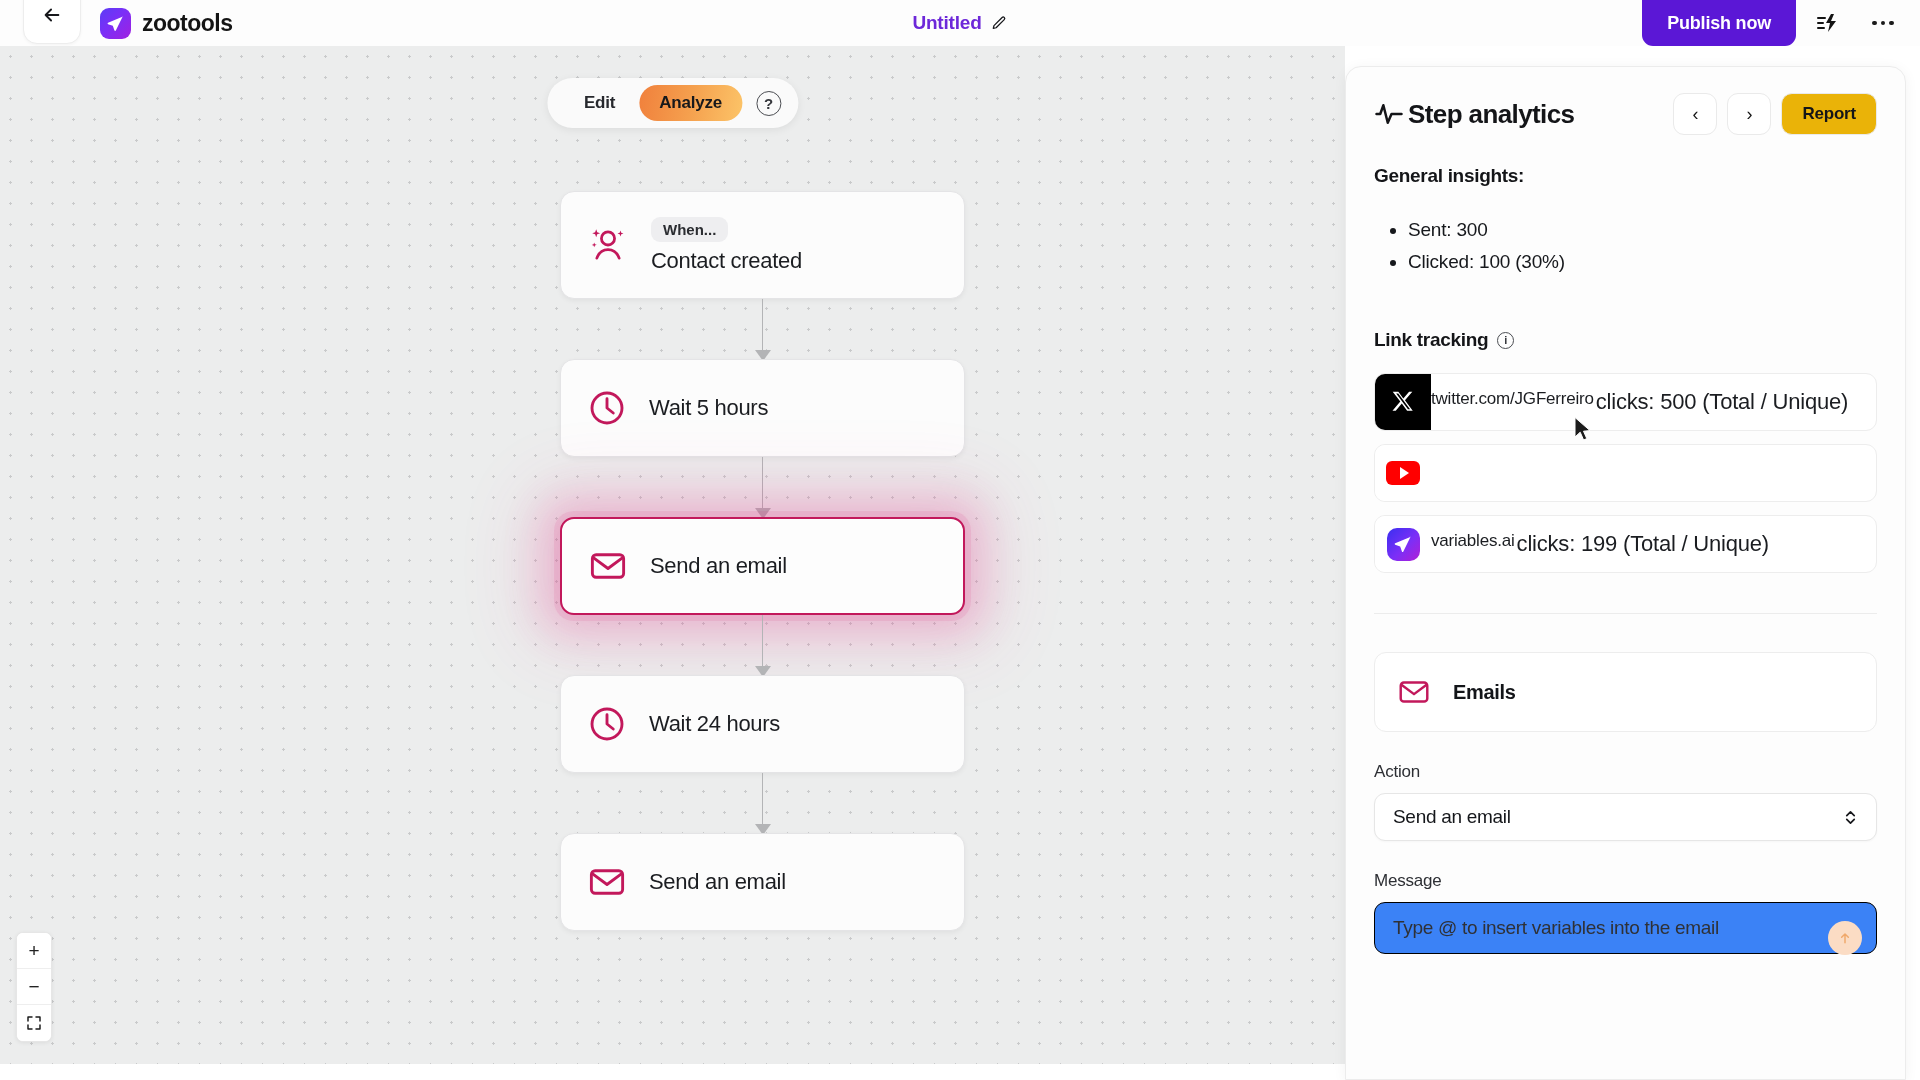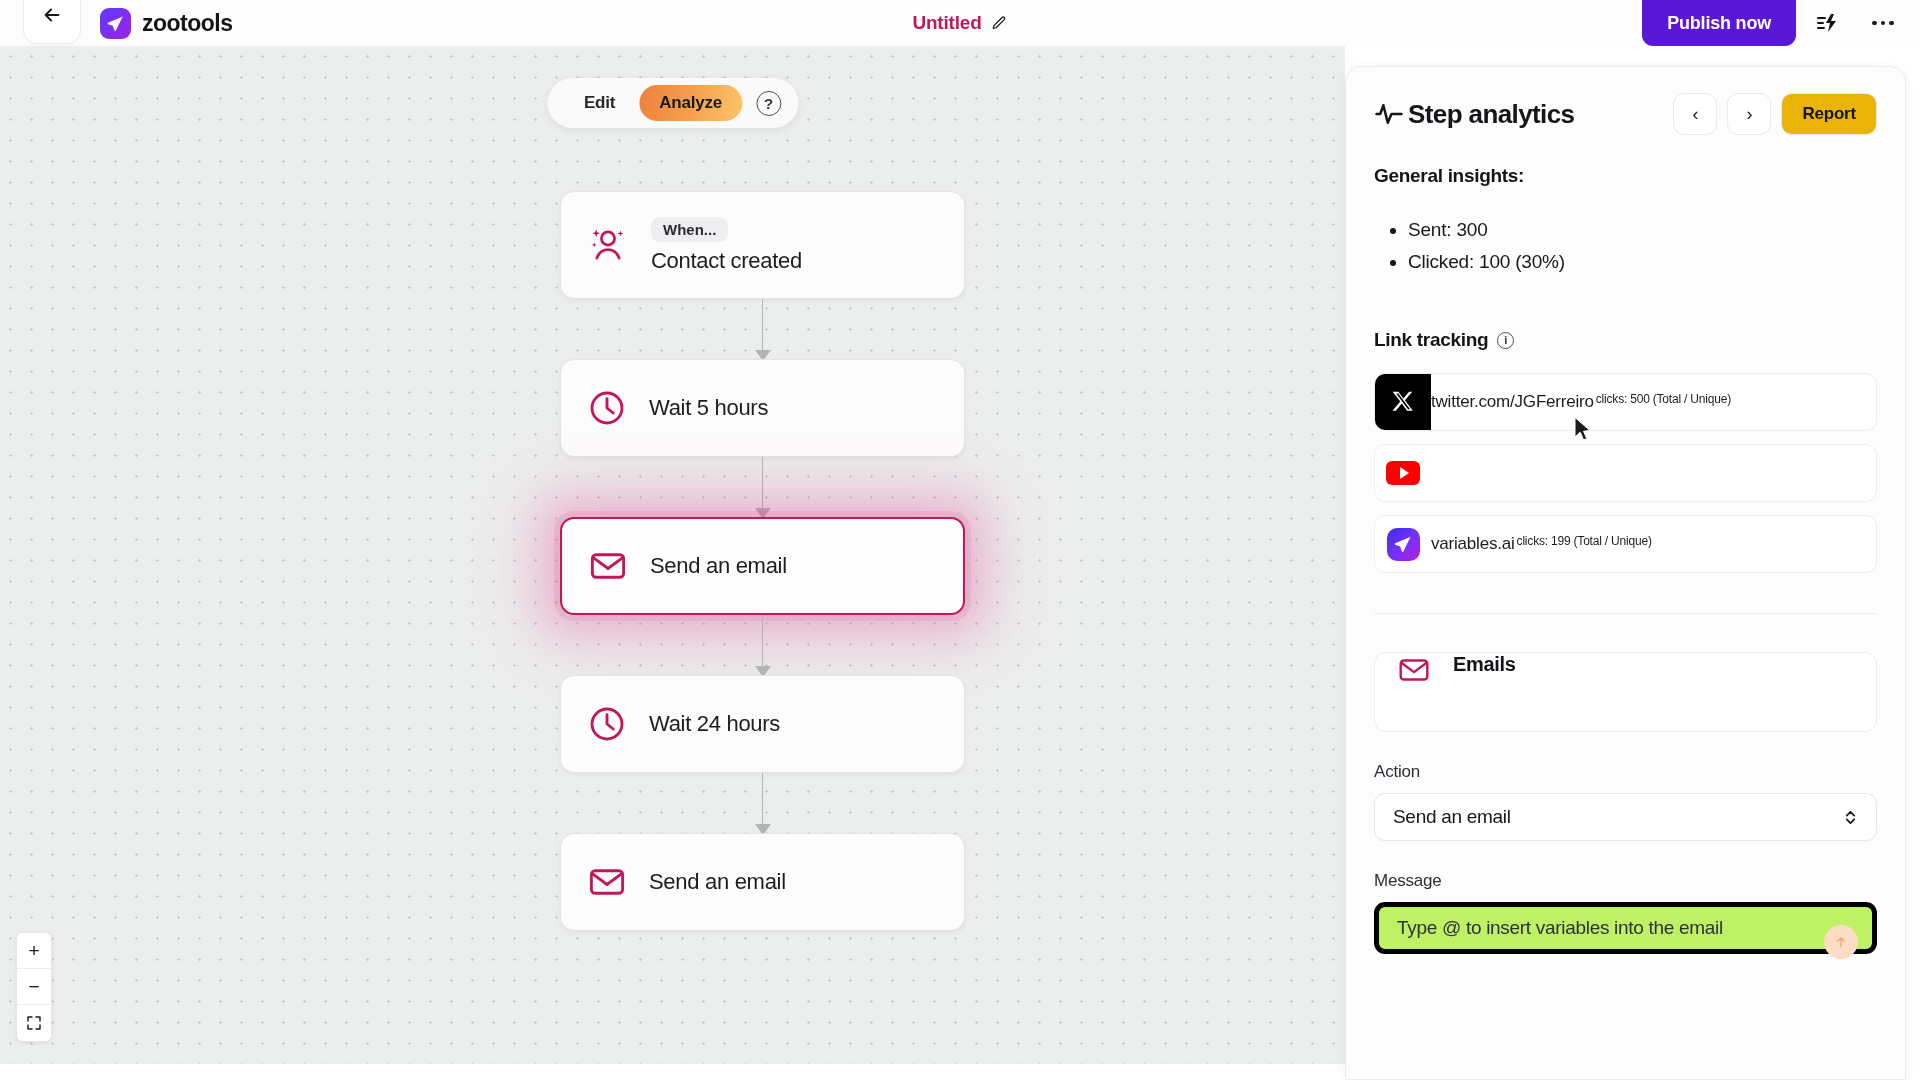--- a/index.html
+++ b/index.html
@@ -28,21 +28,21 @@
   .brand-logo {
     width: 31px; height: 31px; border-radius: 9px;
     background: linear-gradient(135deg, #5b3df5 0%, #7b2ff7 45%, #a020e0 100%);
     display: flex; align-items: center; justify-content: center;
   }
   .brand-name { font-size: 23px; font-weight: 700; letter-spacing: -.5px; color: #141414; }
   .doc-title {
     position: absolute; left: 50%; transform: translateX(-50%);
     display: flex; align-items: center; gap: 9px;
   }
-  .doc-title-text { font-size: 19px; font-weight: 700; color: #be185d; letter-spacing: -.2px; }
+  .doc-title-text { font-size: 19px; font-weight: 700; color: #6d28d9; letter-spacing: -.2px; }
   .publish-btn {
     position: absolute; right: 124px; top: 0;
     height: 46px; padding: 0 25px; border: none;
     background: #5b17d6; color: #ffffff;
     font-family: inherit; font-size: 18px; font-weight: 700; letter-spacing: -.2px;
     border-radius: 0 0 11px 11px; cursor: pointer;
     display: flex; align-items: center; margin-left: 40px;
   }
   .icon-btn {
     position: absolute; top: 4px; width: 38px; height: 38px;
@@ -186,42 +186,42 @@
     content: ""; width: 0; height: 0; margin-left: 2px;
     border-left: 9px solid #ffffff; border-top: 6px solid transparent; border-bottom: 6px solid transparent;
   }
   .zt-badge {
     width: 33px; height: 33px; border-radius: 10px;
     background: linear-gradient(135deg, #3a2ff0 0%, #7b2ff7 55%, #b11fd6 100%);
     display: flex; align-items: center; justify-content: center;
   }
   .link-txt { display: flex; flex-direction: row; gap: 2px; }
   .link-url   { font-size: 17px; color: #1b1d21; letter-spacing: -.2px; }
-  .link-clicks{ font-size: 12px; color: #1b1d21; letter-spacing: -.2px; }
+  .link-clicks{ font-size: 22px; color: #1b1d21; letter-spacing: -.2px; }
 
   .divider { height: 1px; background: #ececec; margin-top: 40px; }
 
   .emails-card {
     margin-top: 38px; height: 80px; background: #ffffff;
     border: 1px solid #ededed; border-radius: 12px;
-    display: flex; align-items: flex-start; gap: 22px; padding: 0 22px; cursor: pointer;
+    display: flex; align-items: center; gap: 22px; padding: 0 22px; cursor: pointer;
   }
   .emails-label { font-size: 20px; font-weight: 700; color: #131519; letter-spacing: -.3px; }
 
   .field { margin-top: 30px; }
   .field-label { font-size: 17px; color: #2d2f34; letter-spacing: -.2px; margin-bottom: 11px; }
   .select-box {
     height: 48px; background: #ffffff; border: 1px solid #e6e6e6; border-radius: 11px;
     display: flex; align-items: center; justify-content: space-between;
     padding: 0 18px; cursor: pointer;
     box-shadow: 0 1px 2px rgba(0,0,0,.03);
   }
   .select-value { font-size: 19px; color: #14161a; letter-spacing: -.3px; }
   .textarea-box {
-    height: 52px; background: #bef264; border: 5px solid #000000; border-radius: 11px;
+    height: 52px; background: #3b82f6; border: 1px solid #000000; border-radius: 11px;
     display: flex; align-items: center; padding: 0 18px; position: relative; cursor: text;
   }
   .textarea-placeholder { font-size: 19px; color: #2f3136; letter-spacing: -.3px; }
   .ai-bubble {
     position: absolute; right: 14px; top: 18px; width: 34px; height: 34px; border-radius: 50%;
     background: #fbdcc4; display: flex; align-items: center; justify-content: center;
     cursor: pointer;
   }
 
   

